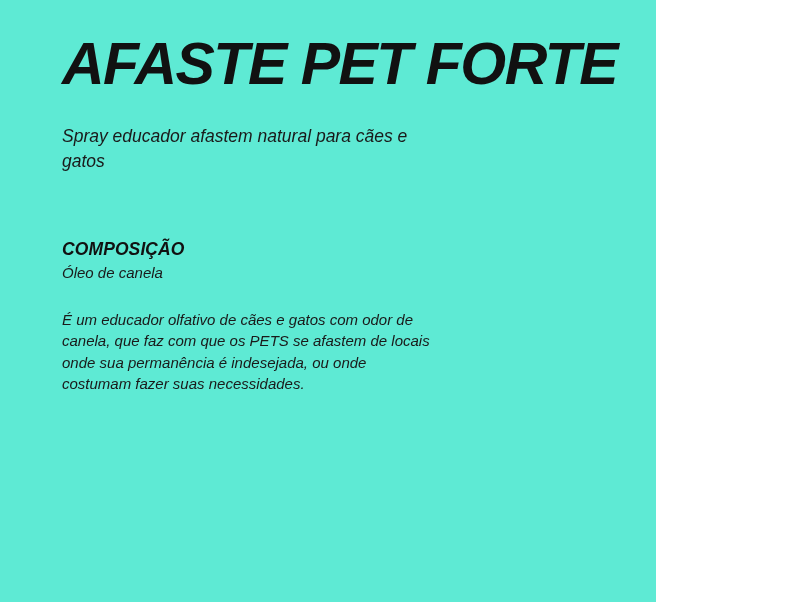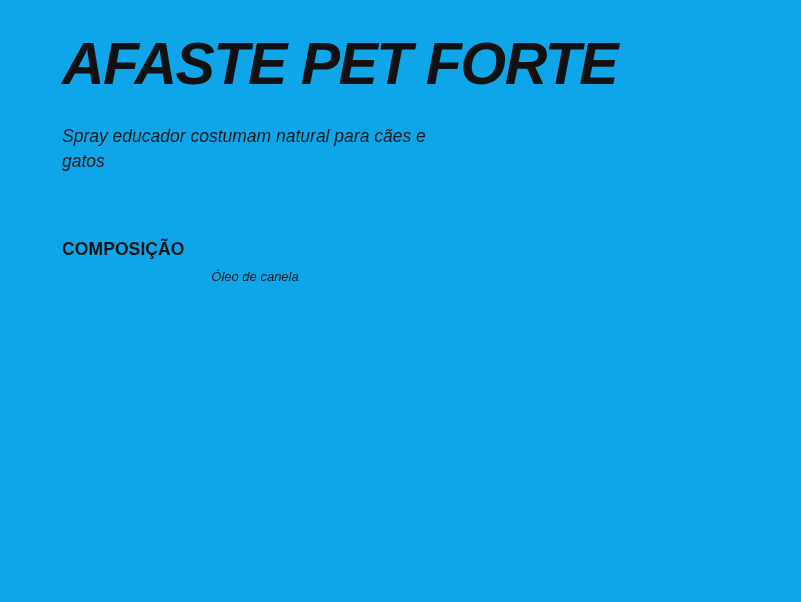--- a/index.html
+++ b/index.html
@@ -9,23 +9,23 @@
   body {
     width: 801px;
     height: 602px;
     background: #ffffff;
     font-family: "Liberation Sans", sans-serif;
     color: #111111;
     overflow: hidden;
   }
   .page {
     position: relative;
-    width: 801px;
+    width: 656px;
     height: 602px;
-    background: #0ea5e9;
+    background: #5eead4;
     box-sizing: border-box;
   }
   .content {
     position: absolute;
     left: 62px;
     top: 34px;
     width: 680px;
   }
   .product-title {
     font-size: 59px;
@@ -51,57 +51,58 @@
   }
   .section {
     margin-bottom: 22px;
   }
   .section:last-child {
     margin-bottom: 0;
   }
   .section-heading {
     font-size: 17.5px;
     font-weight: 700;
+    font-style: italic;
     letter-spacing: 0.1px;
     color: #111111;
     margin: 0 0 2px 0;
   }
   .section-body {
-    font-size: 13px;
+    font-size: 15px;
     line-height: 1.42;
     font-style: italic;
     font-weight: 400;
     color: #1a1a1a;
-    margin: 8px;
+    margin: 0;
     max-width: 370px;
-    text-align: center;
   }
   .spacer-indicacao {
     margin-top: 26px;
   }
   .spacer-apresentacao {
     margin-top: 28px;
   }
 </style>
 </head>
 <body>
 
 <div class="page">
   <div class="content">
 
     <h1 class="product-title">AFASTE PET FORTE</h1>
 
-    <p class="subtitle">Spray educador costumam natural para cães e gatos</p>
+    <p class="subtitle">Spray educador afastem natural para cães e gatos</p>
 
     <div class="sections">
 
       <div class="section">
         <h2 class="section-heading">COMPOSIÇÃO</h2>
         <p class="section-body">Óleo de canela</p>
       </div>
 
       <div class="section spacer-indicacao">
+        <p class="section-body">É um educador olfativo de cães e gatos com odor de canela, que faz com que os PETS se afastem de locais onde sua permanência é indesejada, ou onde costumam fazer suas necessidades.</p>
       </div>
 
 
     </div>
   </div>
 </div>
 
 </body></html>

